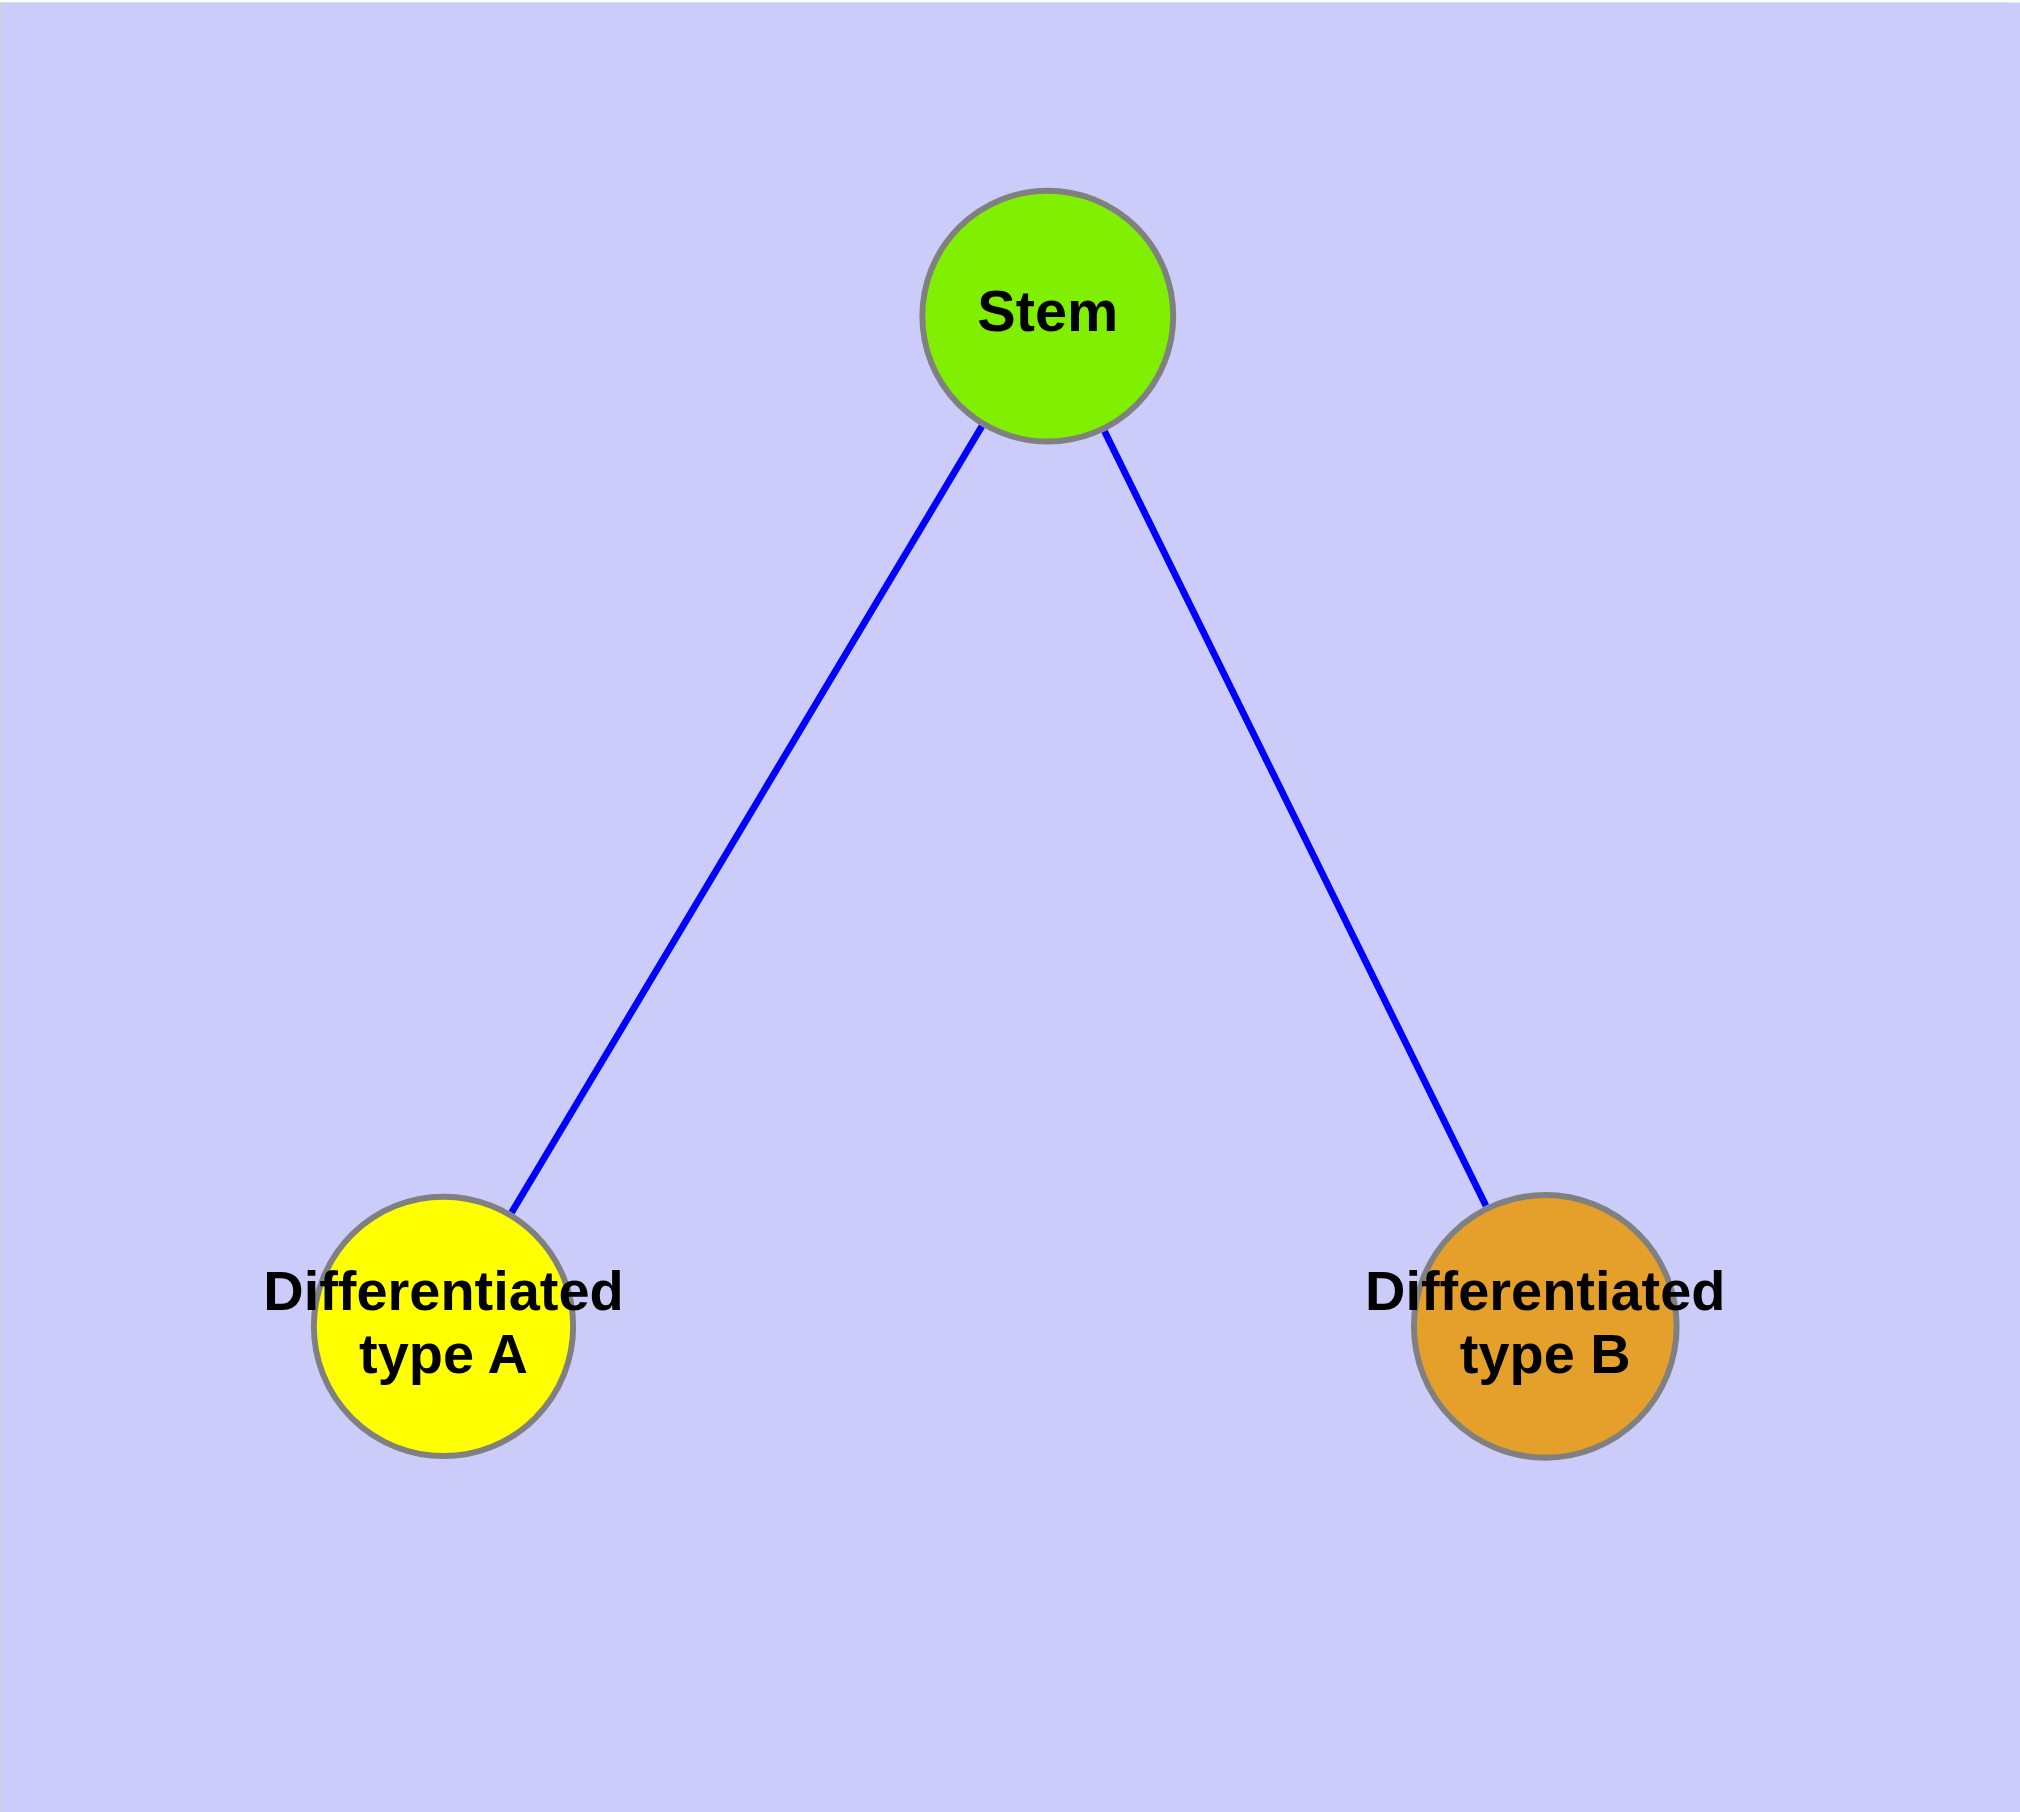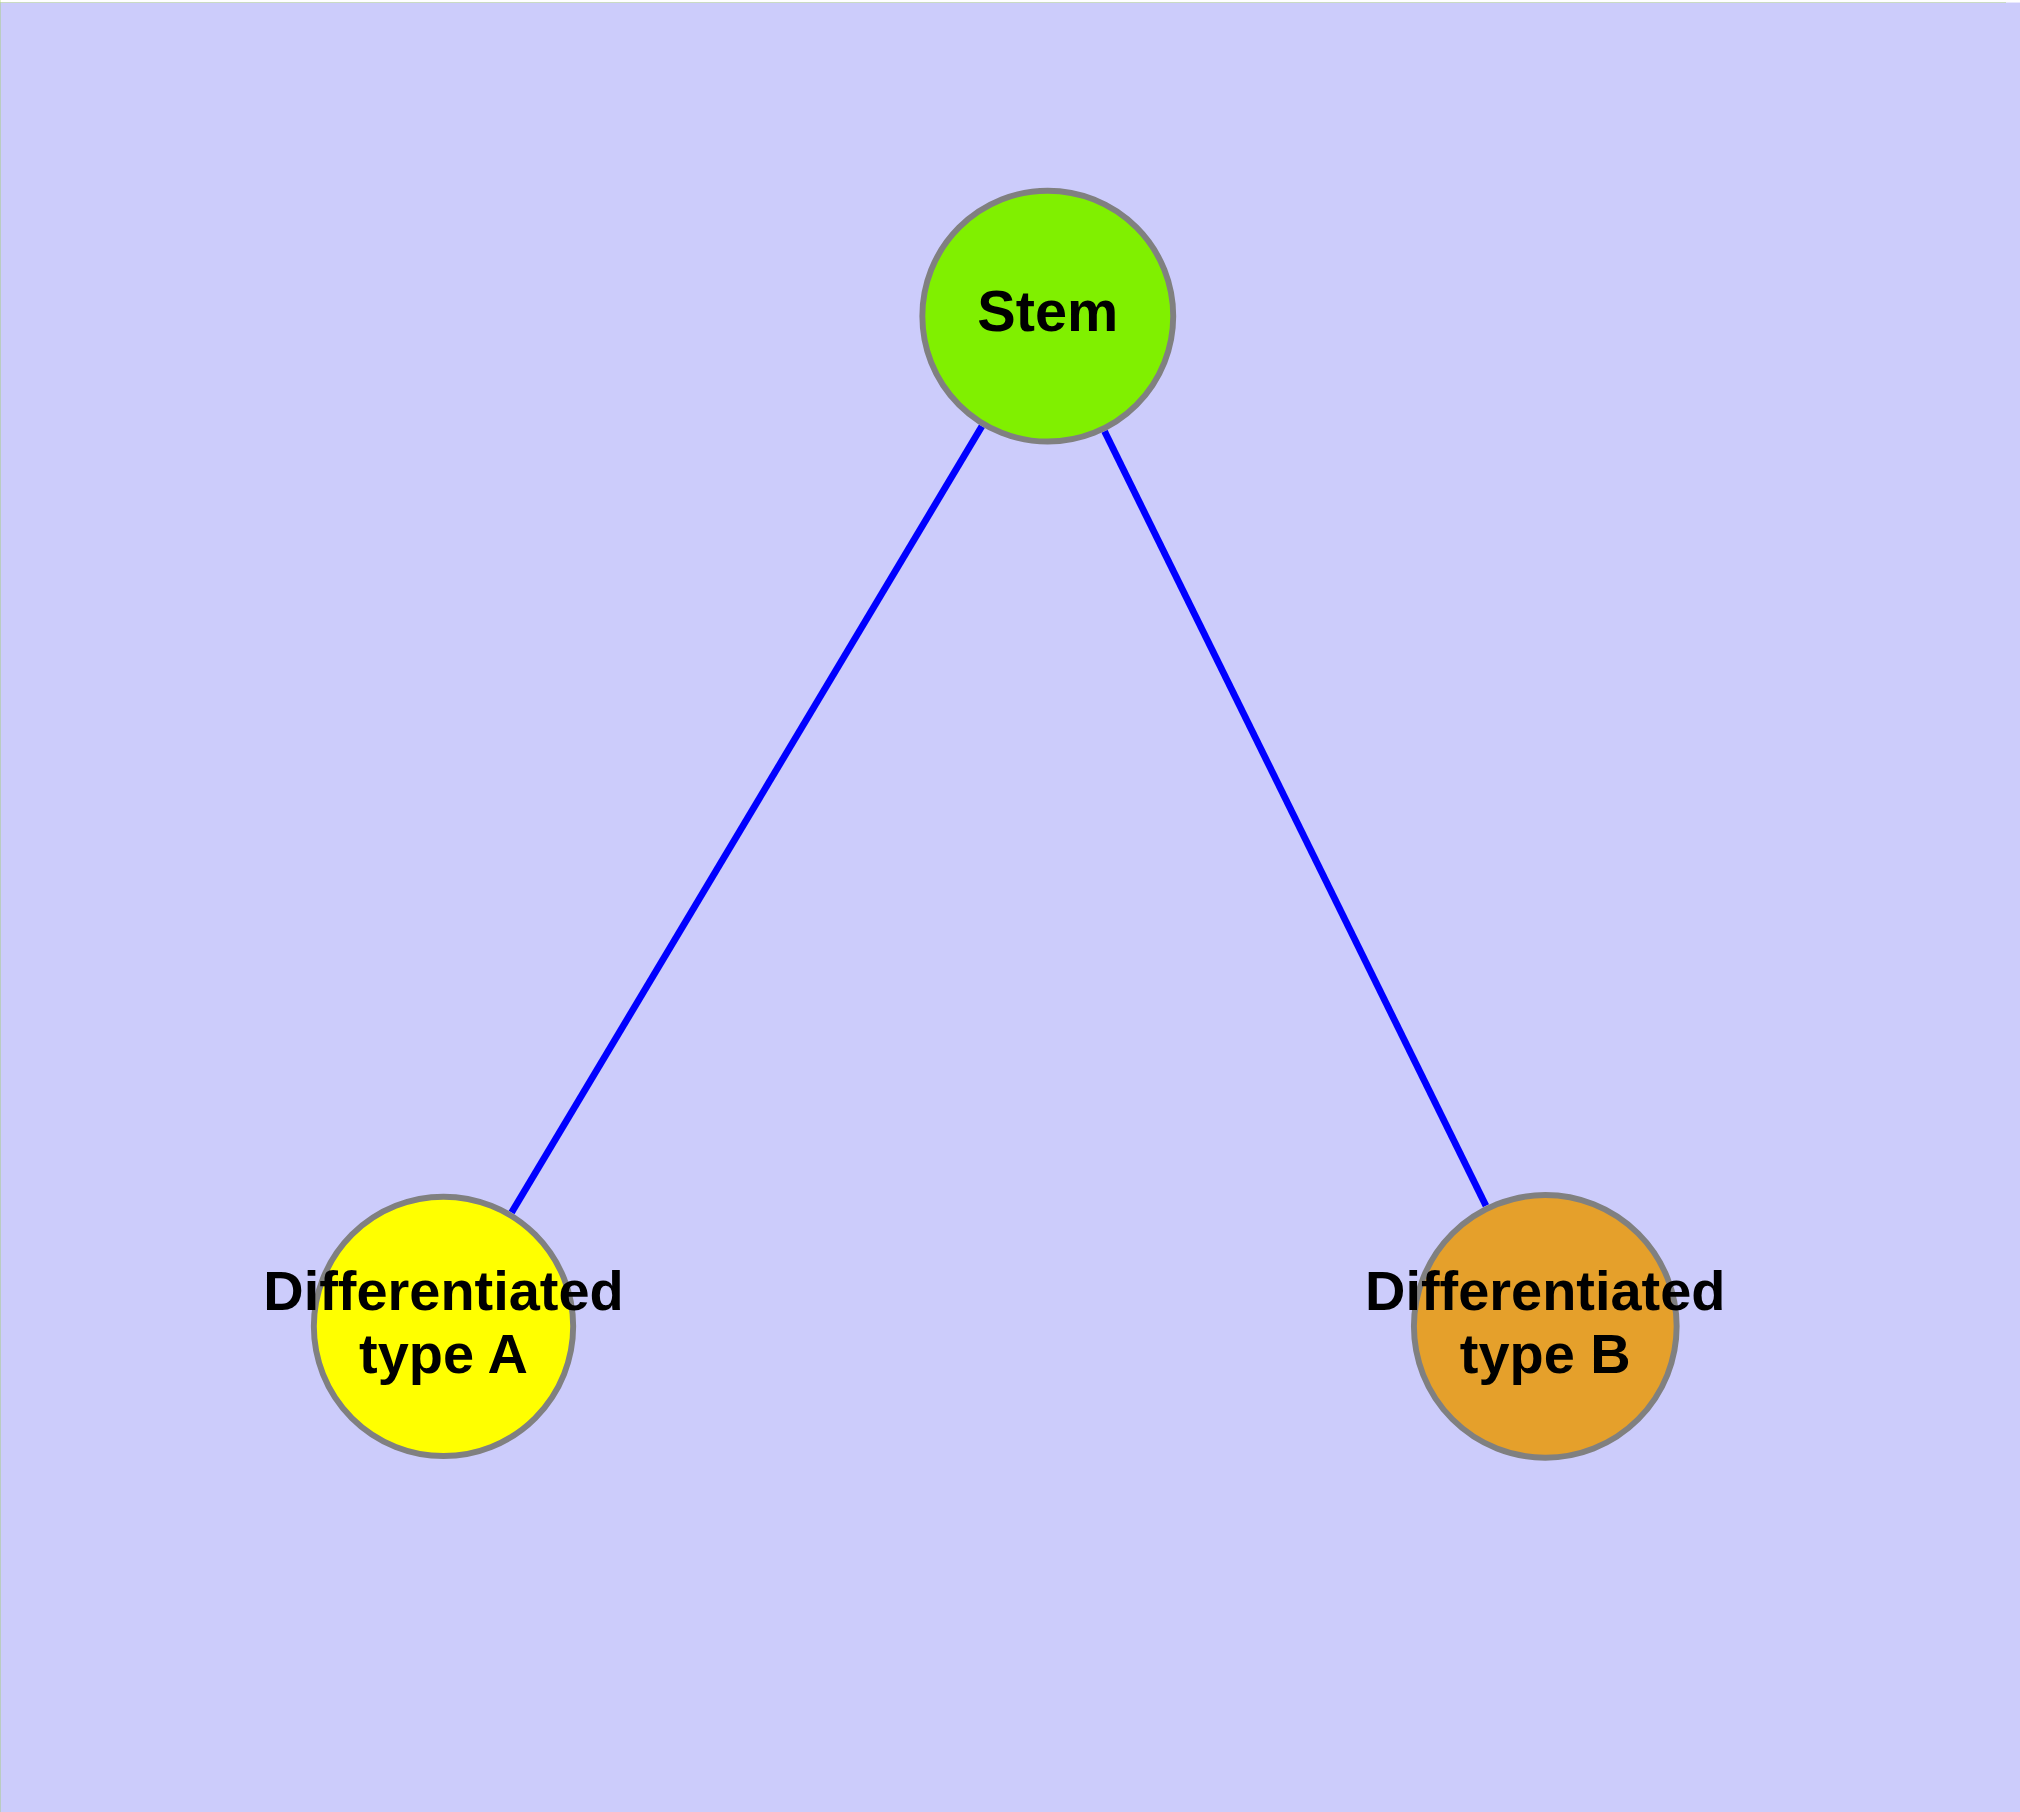--- a/index.html
+++ b/index.html
@@ -11,21 +11,21 @@
   body {
     width: 2021px;
     height: 1812px;
     overflow: hidden;
     font-family: "Liberation Sans", sans-serif;
   }
   #canvas-root {
     position: relative;
     width: 2006px;
     height: 1812px;
-    background: #84cc16;
+    background: #bef264;
   }
   #graph-svg {
     position: absolute;
     top: 0;
     left: 0;
     width: 2021px;
     height: 1812px;
     display: block;
   }
   .node-label {

